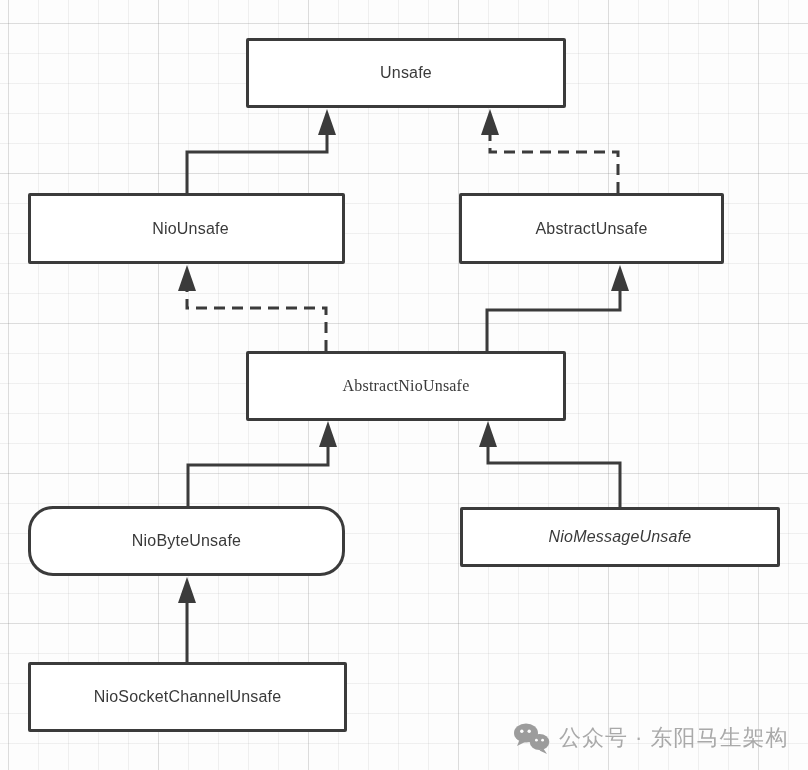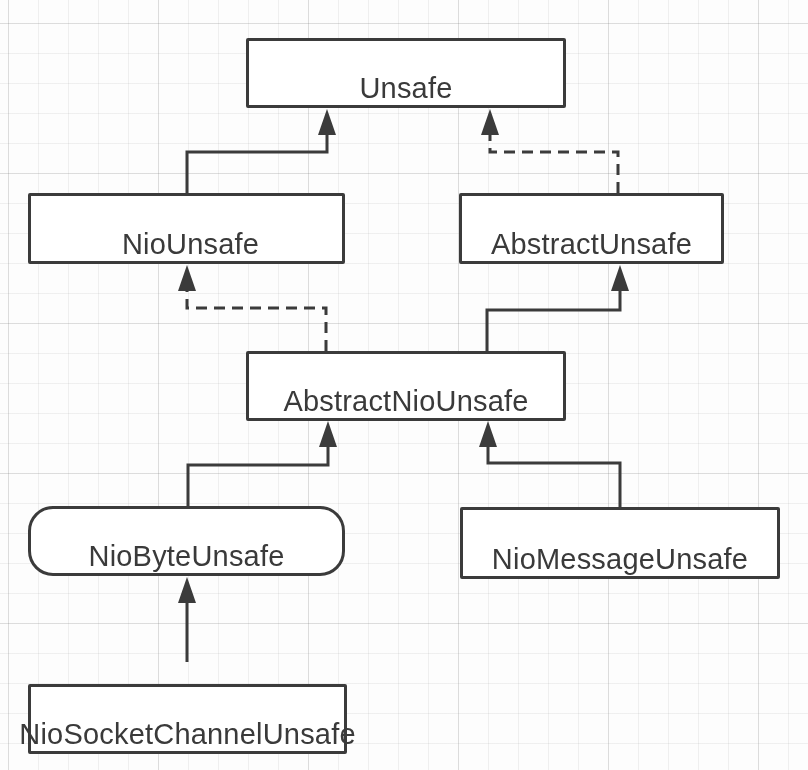--- a/index.html
+++ b/index.html
@@ -33,23 +33,23 @@
   }
   .edge.dashed { stroke-dasharray: 11 7; }
   .arrowhead { fill: var(--line, #3b3b3b); stroke: none; }
   .node {
     position: absolute;
     box-sizing: border-box;
     background: var(--box-fill, #ffffff);
     border: 3px solid var(--box-border, #3b3b3b);
     border-radius: 2px;
     display: flex;
-    align-items: flex-end;
+    align-items: center;
     justify-content: center;
-    font-size: 29px;
+    font-size: 16px;
     color: var(--text, #3a3a3a);
     letter-spacing: 0.2px;
     white-space: nowrap;
   }
   .watermark {
     position: absolute;
     left: 513px;
     top: 716px;
     height: 44px;
     display: flex;
@@ -87,28 +87,47 @@
   <div id="node-layer">
       <div class="node" style="left: 246px; top: 38px; width: 320px; height: 70px;">
         <span>Unsafe</span>
       </div>
       <div class="node" style="left: 28px; top: 193px; width: 317px; height: 71px; padding-left: 8px;">
         <span>NioUnsafe</span>
       </div>
       <div class="node" style="left: 459px; top: 193px; width: 265px; height: 71px;">
         <span>AbstractUnsafe</span>
       </div>
-      <div class="node" style="left: 246px; top: 351px; width: 320px; height: 70px;">
+      <div class="node" style="left: 246px; top: 351px; width: 320px; height: 70px; font-family: Liberation Serif, serif;">
         <span>AbstractNioUnsafe</span>
       </div>
       <div class="node" style="left: 28px; top: 506px; width: 317px; height: 70px; border-radius: 25px;">
         <span>NioByteUnsafe</span>
       </div>
-      <div class="node" style="left: 460px; top: 507px; width: 320px; height: 72px;">
+      <div class="node" style="left: 460px; top: 507px; width: 320px; height: 60px; font-style: italic;">
         <span>NioMessageUnsafe</span>
       </div>
-      <div class="node" style="left: 28px; top: 684px; width: 319px; height: 70px;">
+      <div class="node" style="left: 28px; top: 662px; width: 319px; height: 70px;">
         <span>NioSocketChannelUnsafe</span>
       </div>
     </div>
 
+  <div class="watermark">
+    <span>
+      <svg width="37" height="33" viewBox="0 0 37 33" xmlns="http://www.w3.org/2000/svg">
+        <g class="wm-icon" fill="#9c9c9c">
+          <ellipse cx="13" cy="11" rx="12" ry="9.6"></ellipse>
+          <path d="M7 17 L4 24 L12 20 Z"></path>
+          <ellipse cx="26.5" cy="20" rx="9.8" ry="8"></ellipse>
+          <path d="M30 26 L34 32 L26.5 28.5 Z"></path>
+        </g>
+        <g class="wm-eyes" fill="#fdfdfd">
+          <circle cx="8.8" cy="9.2" r="1.7"></circle>
+          <circle cx="16.2" cy="9.2" r="1.7"></circle>
+          <circle cx="23.4" cy="18.2" r="1.4"></circle>
+          <circle cx="29.6" cy="18.2" r="1.4"></circle>
+        </g>
+      </svg>
+    </span>
+    <span>公众号 · 东阳马生架构</span>
+  </div>
 
 </div>
 
 </body></html>

